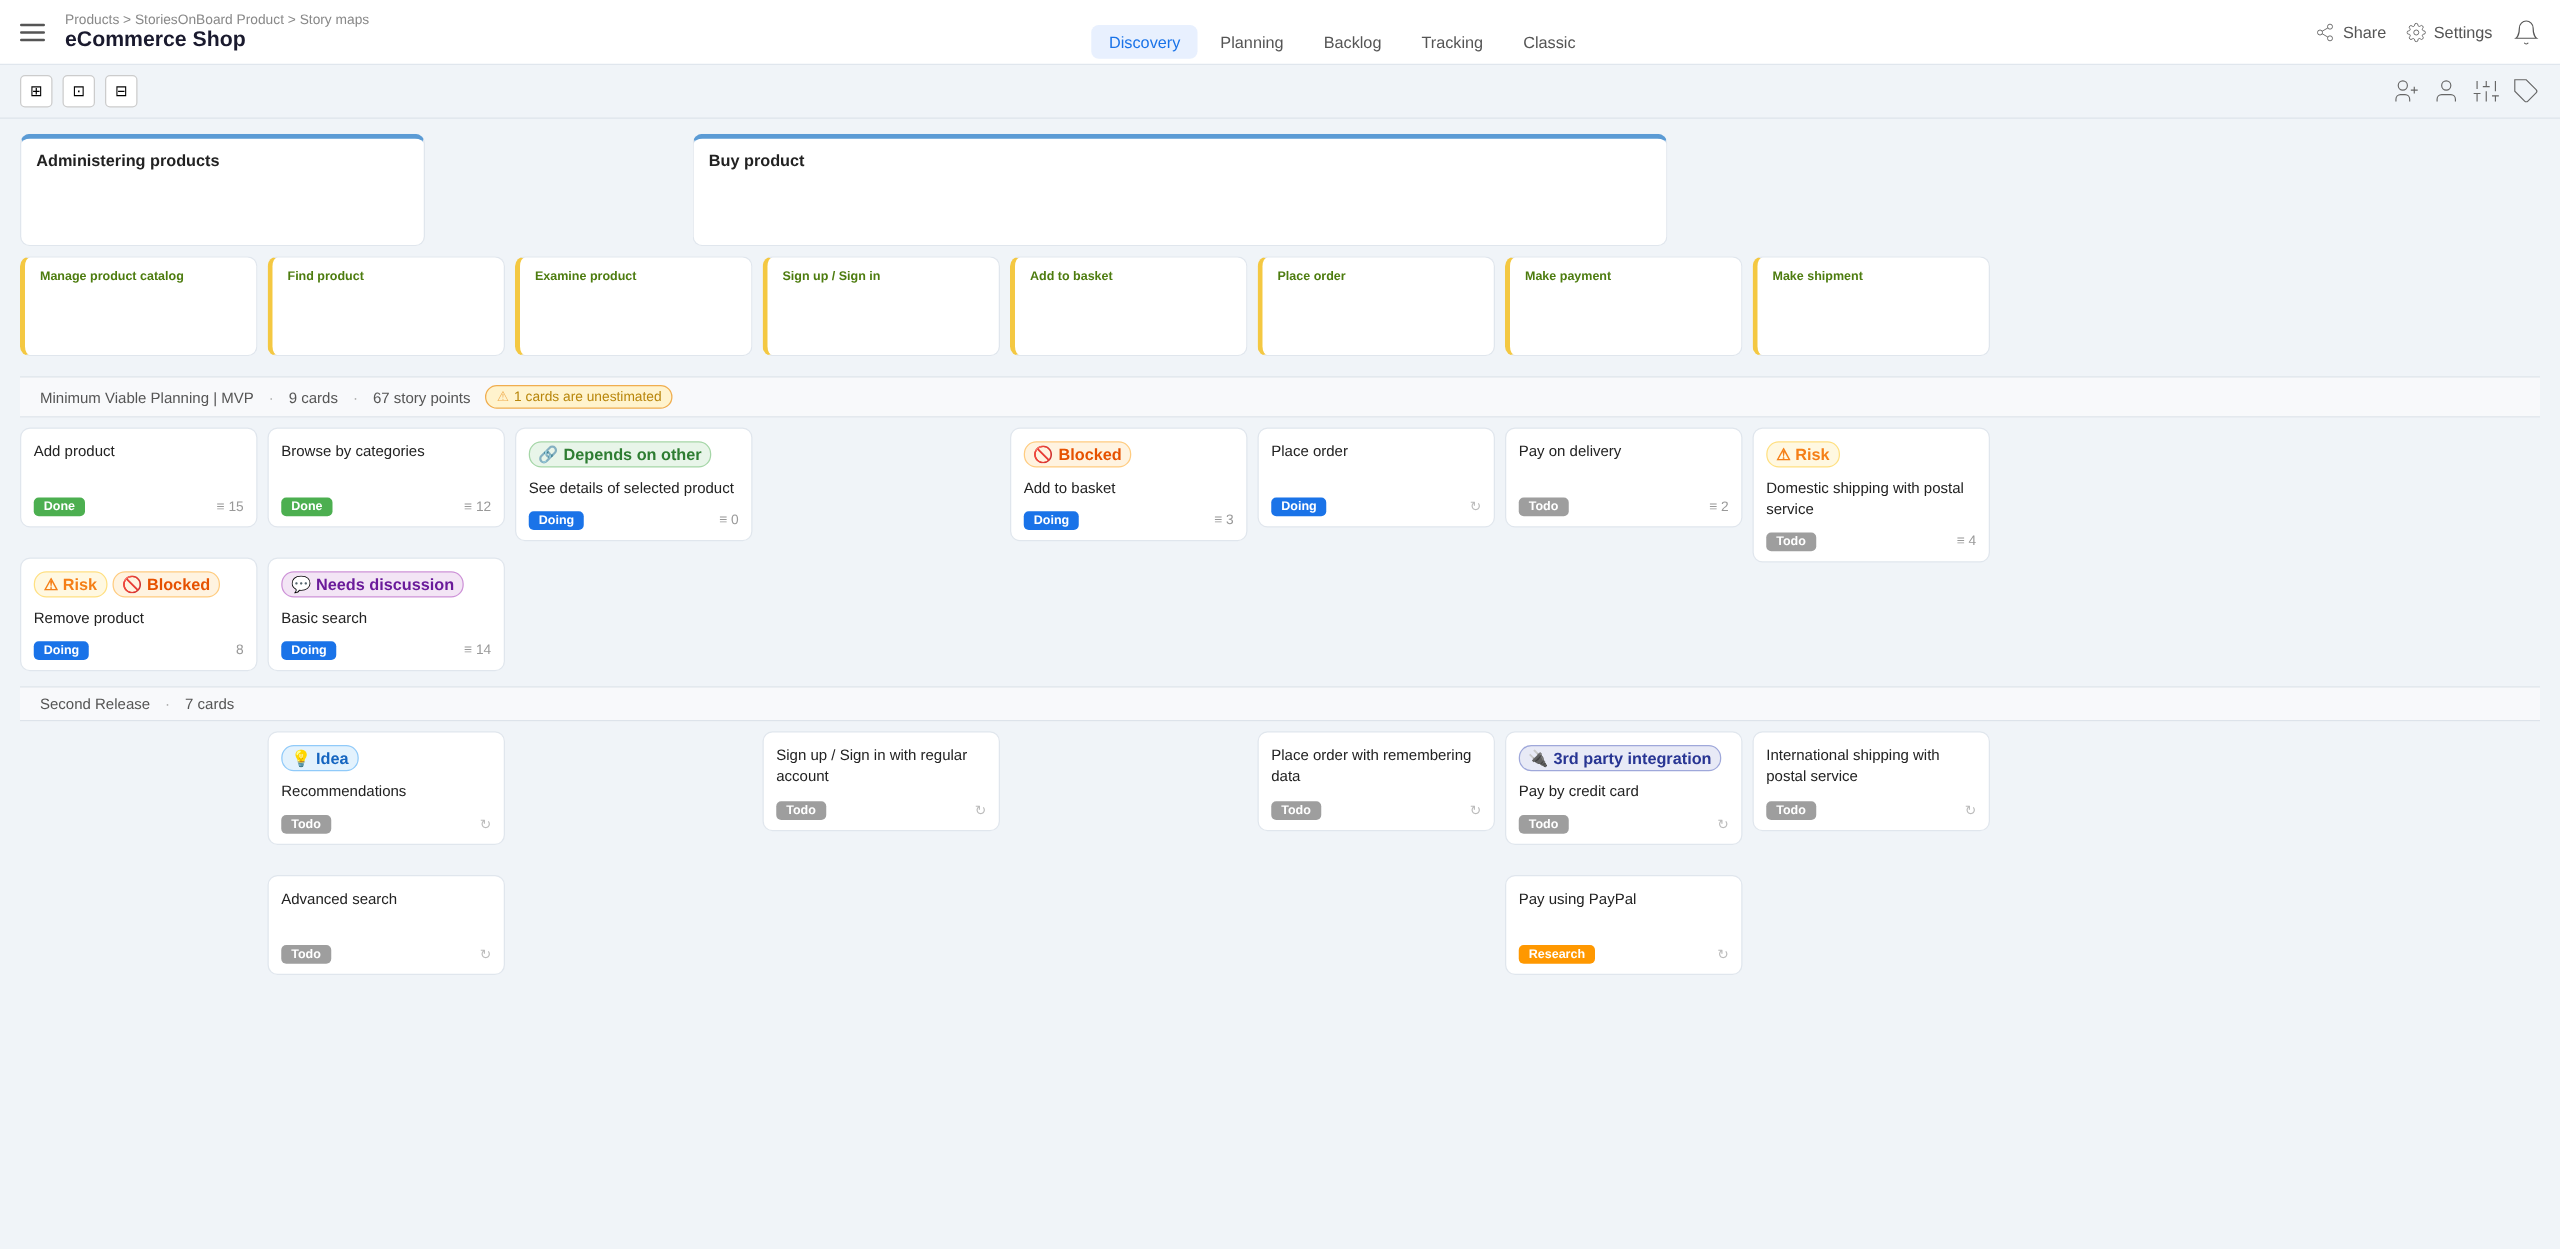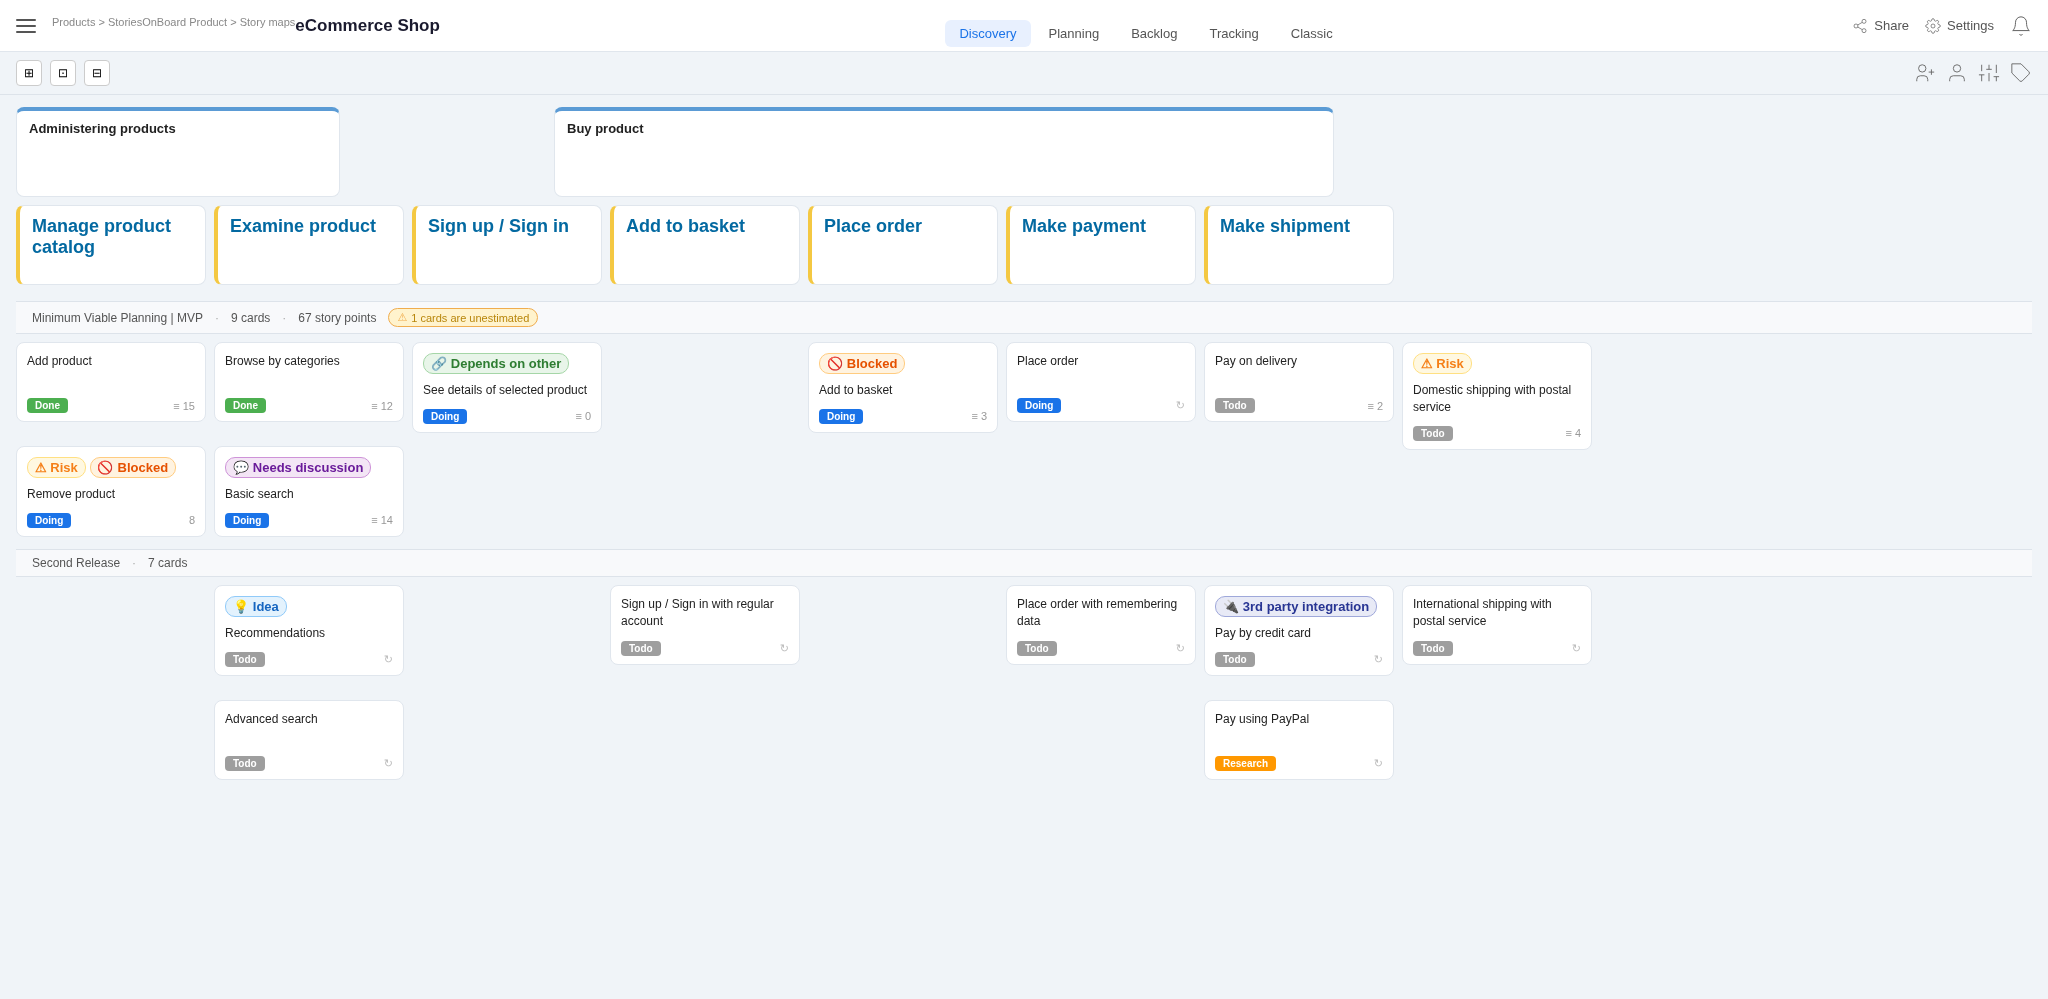--- a/index.html
+++ b/index.html
@@ -2,21 +2,21 @@
 <html><head>
   <meta charset="utf-8">
   <style>
     * { box-sizing: border-box; margin: 0; padding: 0; }
     body { font-family: -apple-system, BlinkMacSystemFont, 'Segoe UI', sans-serif; background: #f0f4f8; font-size: 13px; color: #222; overflow-x: auto; }
 
     
     .header { display: flex; align-items: center; background: #fff; border-bottom: 1px solid #e0e6ed; padding: 0 16px; height: 52px; position: sticky; top: 0; z-index: 10; }
     .hamburger { width: 24px; height: 24px; cursor: pointer; display: flex; flex-direction: column; justify-content: center; gap: 4px; margin-right: 12px; flex-shrink: 0; }
     .hamburger span { display: block; width: 20px; height: 2px; background: #555; border-radius: 1px; }
-    .app-title-block { display: flex; flex-direction: row; margin-right: 24px; flex-shrink: 0; }
+    .app-title-block { display: flex; flex-direction: column; margin-right: 24px; flex-shrink: 0; }
     .breadcrumb { font-size: 11px; color: #888; }
     .app-title { font-size: 17px; font-weight: 700; color: #1a1a2e; }
     .nav-tabs { display: flex; gap: 4px; flex: 1; justify-content: center; }
     .nav-tab { padding: 6px 14px; border-radius: 6px; cursor: pointer; font-size: 13px; color: #555; font-weight: 500; margin-top: 16px; }
     .nav-tab.active { background: #e8f0fe; color: #1a73e8; }
     .header-actions { display: flex; align-items: center; gap: 16px; margin-left: 24px; }
     .header-btn { display: flex; align-items: center; gap: 6px; cursor: pointer; color: #555; font-size: 13px; font-weight: 500; }
     .header-btn svg { width: 16px; height: 16px; }
     .bell-icon { width: 22px; height: 22px; cursor: pointer; color: #555; }
 
@@ -29,21 +29,21 @@
     
     .board { padding: 12px 16px; min-width: 2000px; }
 
     
     .epic-row { display: flex; gap: 8px; margin-bottom: 8px; }
     .epic-card { background: #fff; border-radius: 8px; border: 1px solid #e0e6ed; border-top: 4px solid #5b9bd5; min-height: 90px; padding: 10px 12px; font-size: 13px; font-weight: 600; color: #222; flex-shrink: 0; }
     .epic-card.blue-top { border-top-color: #5b9bd5; }
 
     
     .feature-row { display: flex; gap: 8px; margin-bottom: 16px; }
-    .feature-card { background: #fff; border-radius: 8px; border: 1px solid #e0e6ed; border-left: 4px solid #f4c842; min-height: 80px; padding: 10px 12px; font-size: 18px; font-weight: 600; color: #0369a1; flex-shrink: 0; width: 190px; }
+    .feature-card { background: #fff; border-radius: 8px; border: 1px solid #e0e6ed; border-left: 4px solid #f4c842; min-height: 80px; padding: 10px 12px; font-size: 10px; font-weight: 600; color: #4d7c0f; flex-shrink: 0; width: 190px; }
 
     
     .release-band { background: #f8f9fb; border-top: 1px solid #dde3ea; border-bottom: 1px solid #dde3ea; padding: 6px 16px; font-size: 12px; color: #555; display: flex; align-items: center; gap: 12px; margin-bottom: 8px; }
     .unestimated-badge { background: #fff3cd; border: 1px solid #f0ad4e; border-radius: 12px; padding: 2px 8px; font-size: 11px; color: #b8860b; display: flex; align-items: center; gap: 4px; }
 
     
     .story-grid { display: flex; gap: 8px; padding: 0 0 12px 0; }
     .story-col { display: flex; flex-direction: column; gap: 24px; width: 190px; flex-shrink: 0; }
 
     
@@ -151,20 +151,21 @@
       <span>Administering products</span>
     </div>
     <div style="width:198px; flex-shrink:0;"></div>
     <div class="epic-card blue-top" style="width:780px;">
       <span>Buy product</span>
     </div>
   </div>
 
   <div class="feature-row">
     <div class="feature-card"><span>Manage product catalog</span></div>
+    <div class="feature-card"><span>Find product</span></div>
     <div class="feature-card"><span>Examine product</span></div>
     <div class="feature-card"><span>Sign up / Sign in</span></div>
     <div class="feature-card"><span>Add to basket</span></div>
     <div class="feature-card"><span>Place order</span></div>
     <div class="feature-card"><span>Make payment</span></div>
     <div class="feature-card"><span>Make shipment</span></div>
   </div>
 
   <div class="release-band">
     <span>Minimum Viable Planning | MVP</span>

